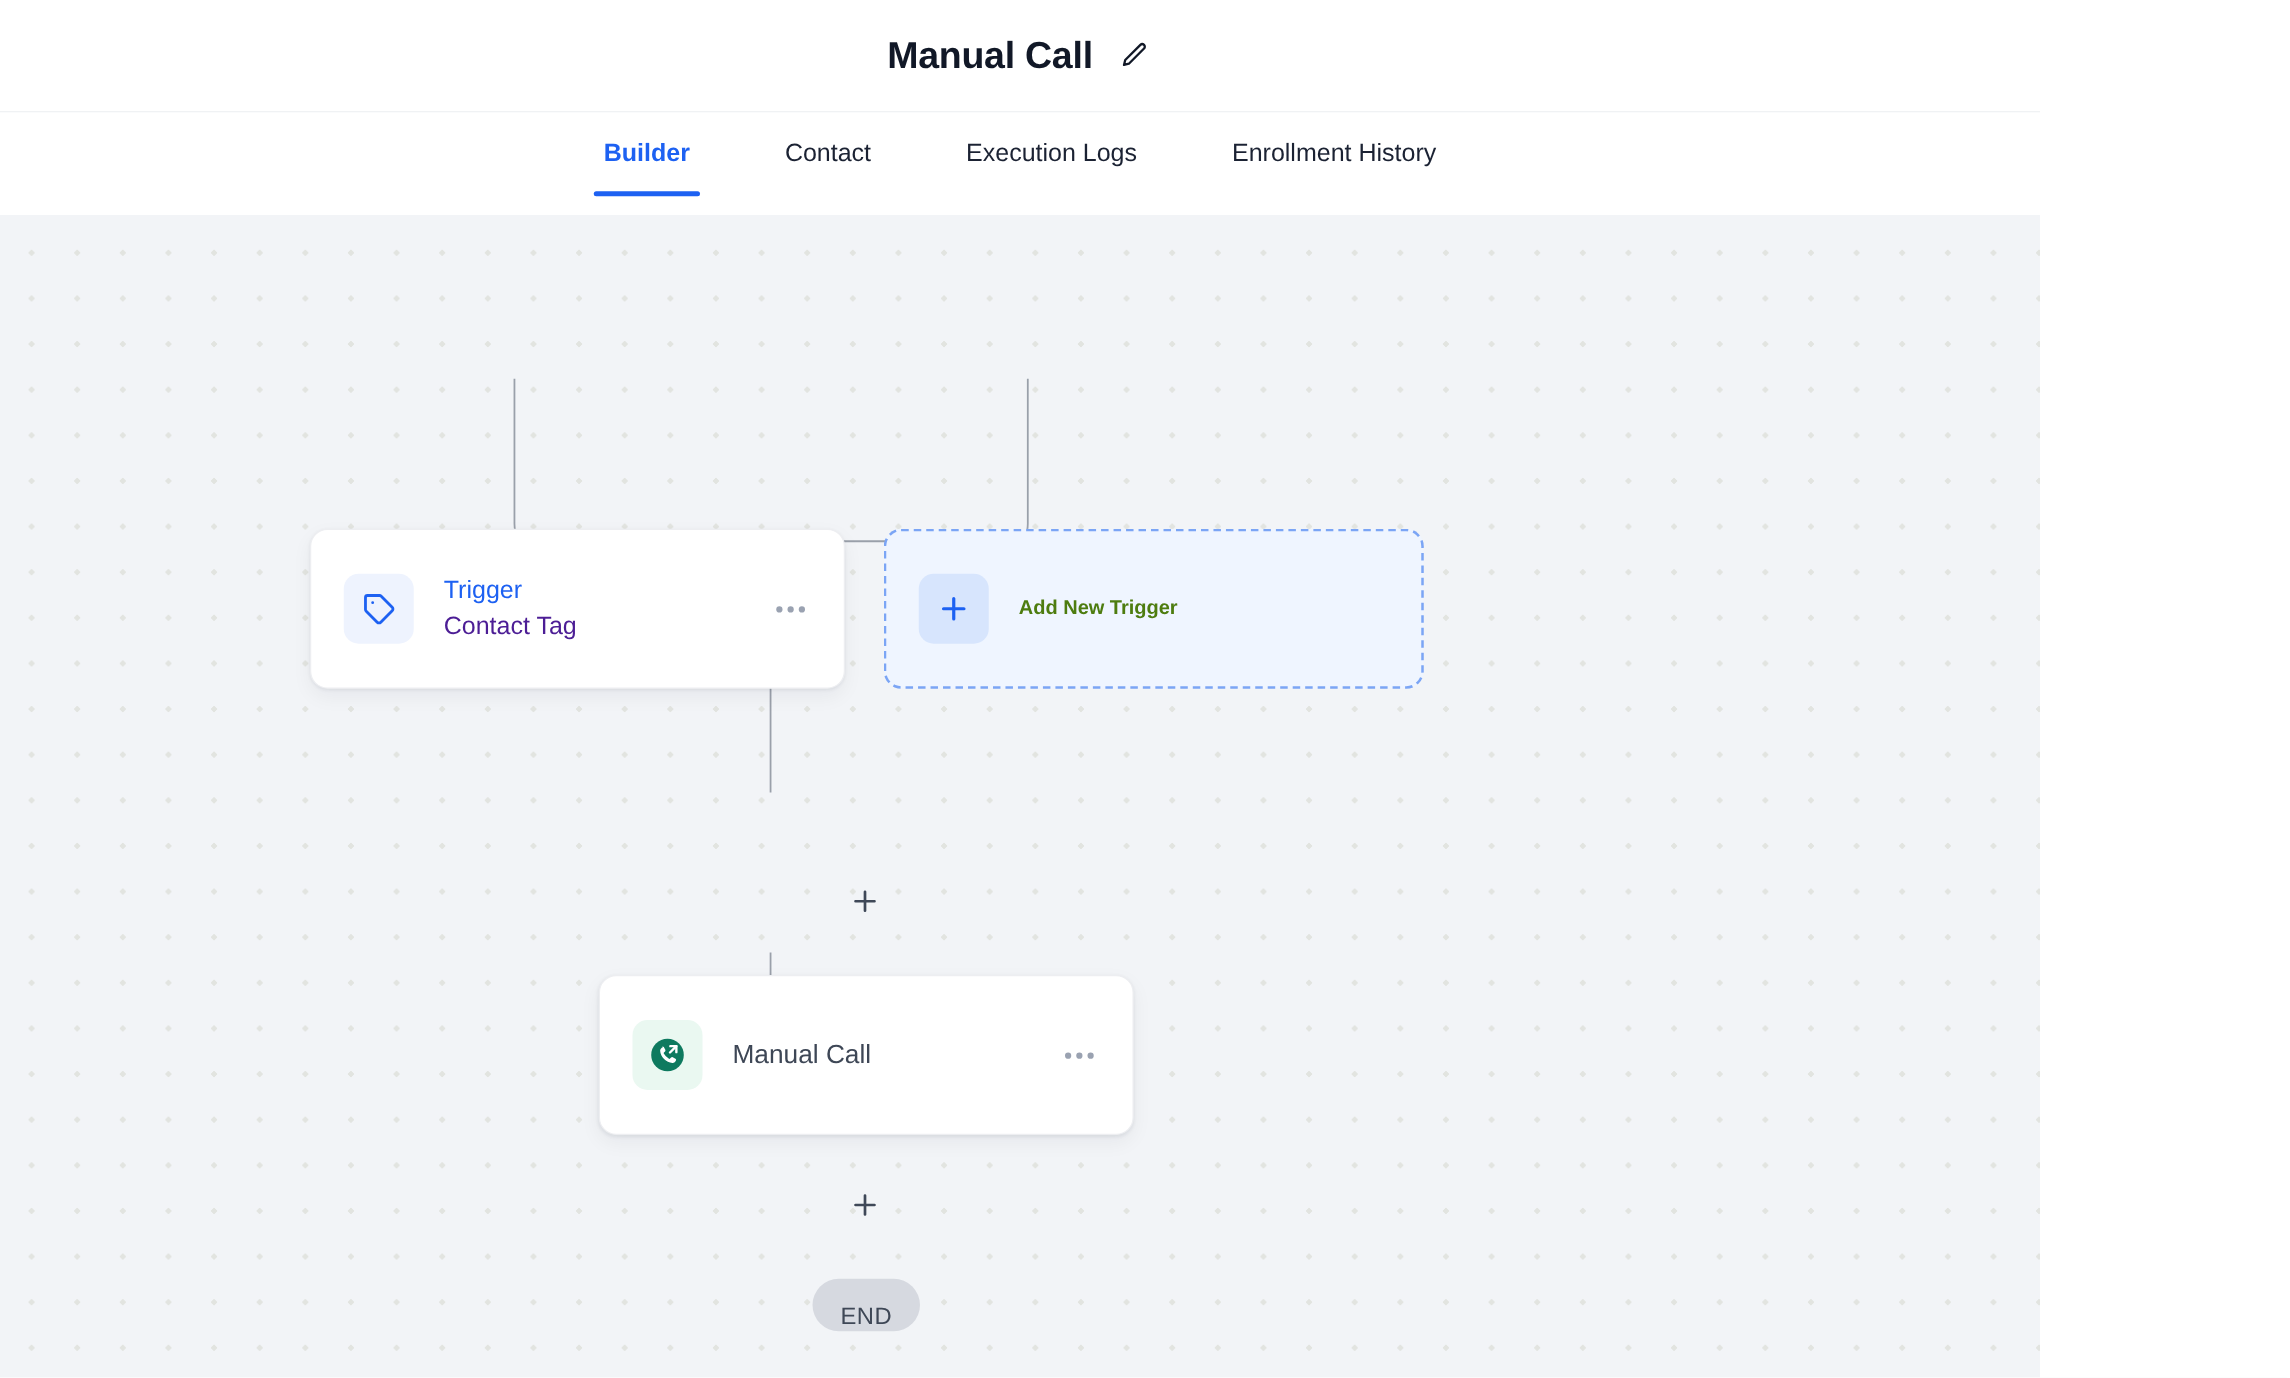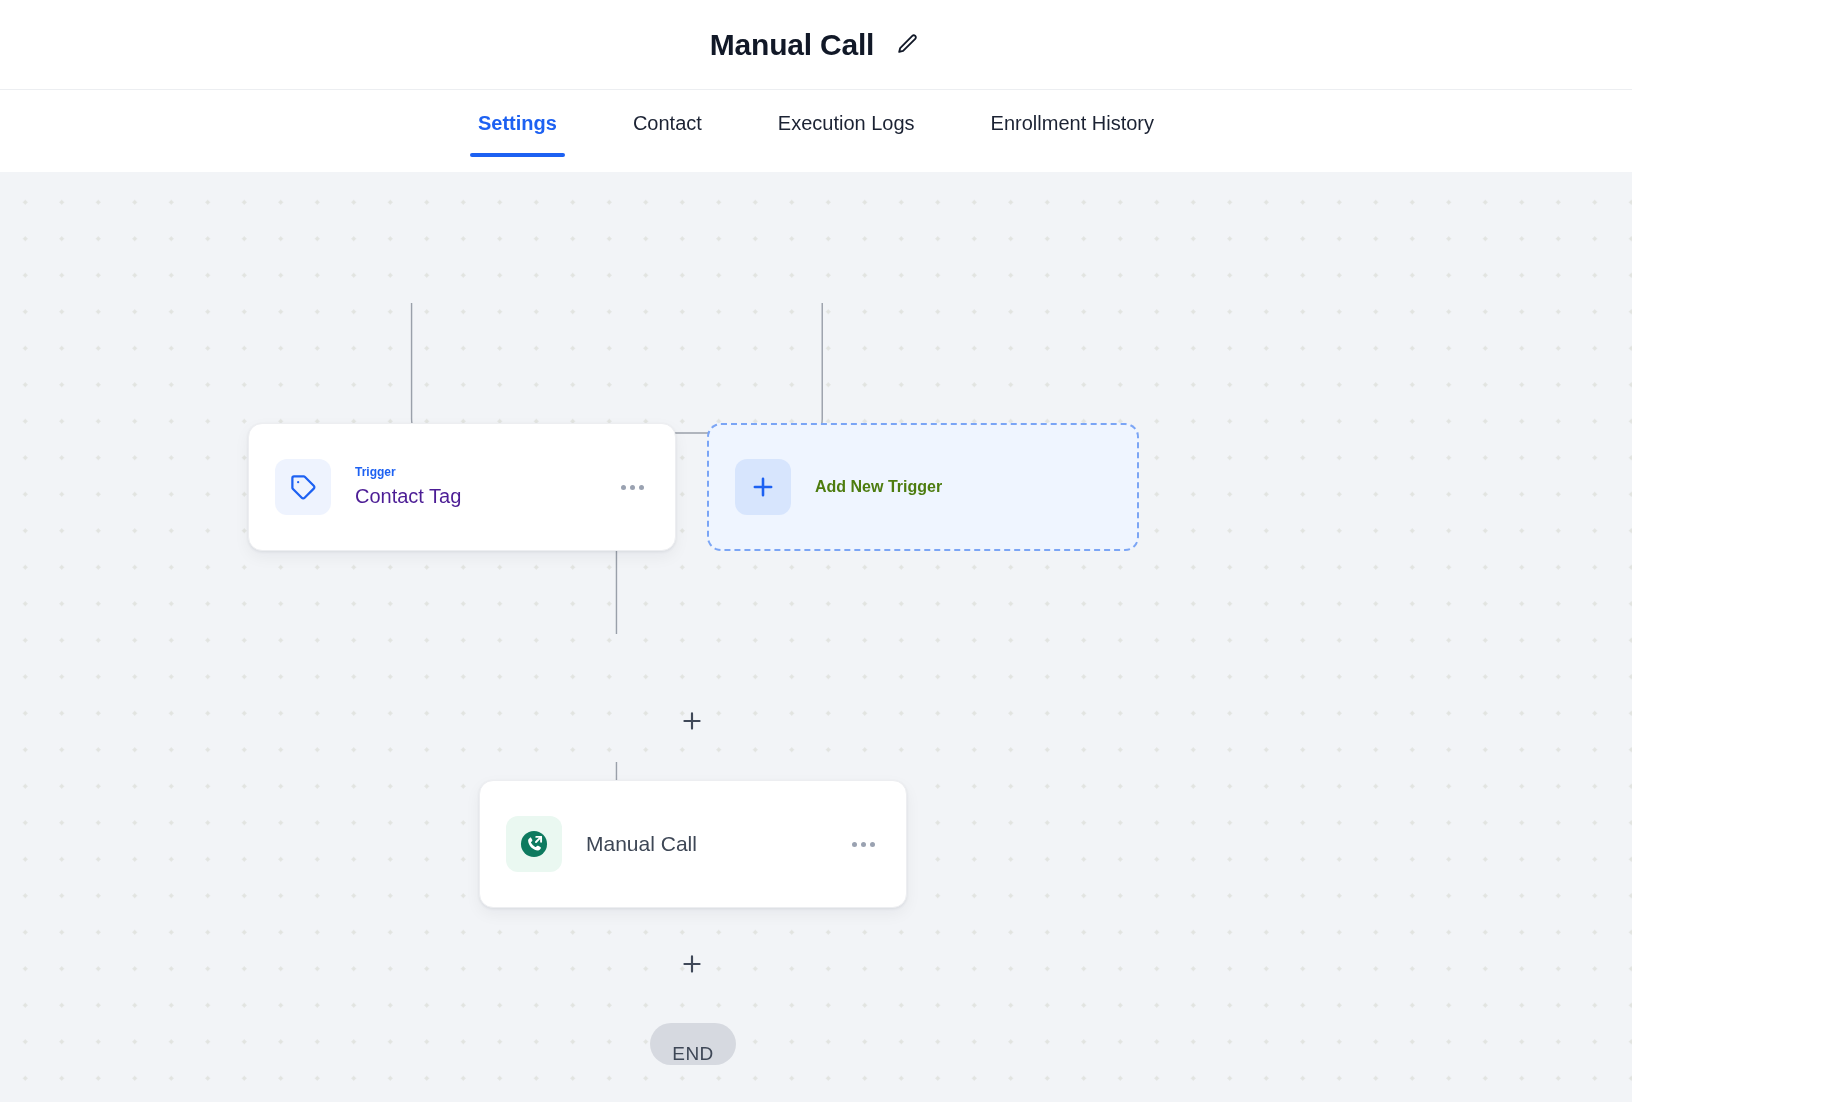--- a/index.html
+++ b/index.html
@@ -168,22 +168,22 @@
     margin-left: 24px;
     display: flex;
     flex-direction: column;
     justify-content: center;
     gap: 2px;
     flex: 1 1 auto;
     min-width: 0;
   }
 
   .node-kicker {
-    font-size: 12px;
-    font-weight: 700;
+    font-size: 20px;
+    font-weight: 400;
     color: #1d61f2;
     line-height: 1.35;
   }
 
   .node-sub {
     font-size: 20px;
     font-weight: 400;
     color: #4c1d95;
     line-height: 1.35;
   }
@@ -299,21 +299,21 @@
       <div class="page-title">Manual Call</div>
       <button class="edit-btn" aria-label="Edit name">
         <svg width="26" height="26" viewBox="0 0 24 24" fill="none" stroke="currentColor" stroke-width="1.7" stroke-linecap="round" stroke-linejoin="round">
           <path d="M16.9 3.6a1.9 1.9 0 0 1 2.7 2.7L8.4 17.5l-3.6.9.9-3.6L16.9 3.6z"></path>
         </svg>
       </button>
     </div>
   </div>
 
   <div class="tabbar">
-    <button class="tab active">Settings</button>
+    <button class="tab active">Builder</button>
     <button class="tab">Contact</button>
     <button class="tab">Execution Logs</button>
     <button class="tab">Enrollment History</button>
   </div>
 
   <div class="canvas">
     <div class="flow">
 
       <svg class="connector-svg" viewBox="0 0 1832 930" preserveAspectRatio="none">
         <g fill="none" stroke="#9aa0aa" stroke-width="1.6">

